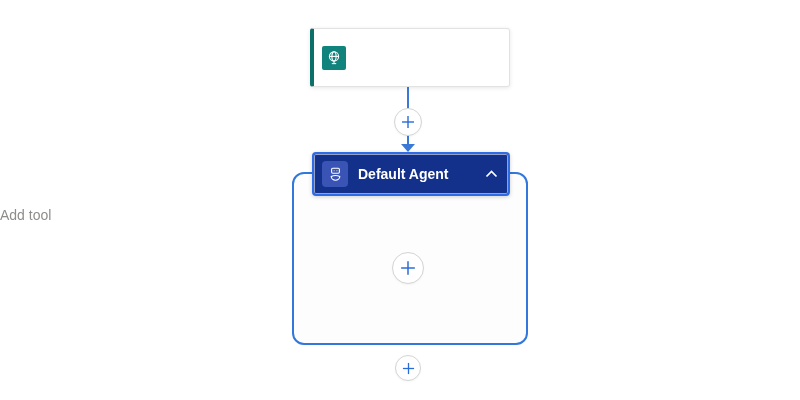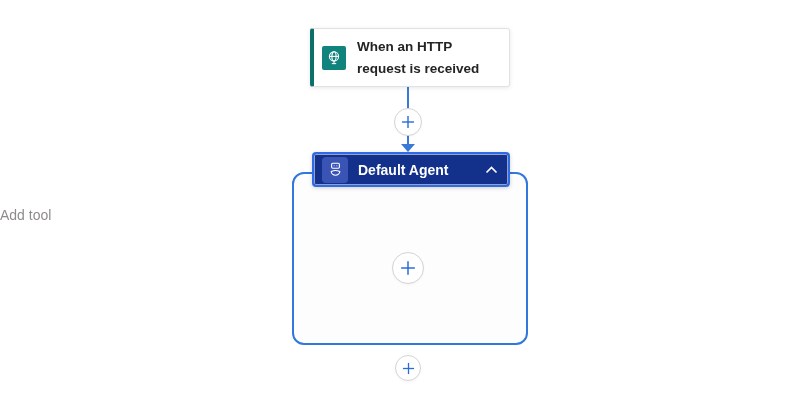--- a/index.html
+++ b/index.html
@@ -70,21 +70,21 @@
     border:2px solid var(--container-border);border-radius:12px;
     z-index:2;
   }
   .add-tool-label{
     position:absolute;left:0;top:207px;width:100%;text-align:left;
     font-size:14px;color:var(--muted-text);z-index:3;pointer-events:none;
   }
 
   
   .agent-header{
-    position:absolute;left:312px;top:152px;width:198px;height:35px;
+    position:absolute;left:312px;top:152px;width:198px;height:44px;
     background:var(--header-navy);
     border:2px solid var(--header-outline);border-radius:4px;
     box-shadow:0 0 0 1px rgba(255,255,255,.55) inset, 0 1px 4px rgba(0,0,0,.18);
     display:flex;align-items:center;gap:10px;padding:0 10px 0 8px;
     cursor:pointer;z-index:4;
   }
   .agent-tile{
     width:26px;height:26px;flex:0 0 26px;background:var(--agent-tile);
     border-radius:4px;display:flex;align-items:center;justify-content:center;
   }
@@ -102,21 +102,20 @@
   <div class="trigger-card">
     <span class="trigger-icon">
       <svg width="16" height="16" viewBox="0 0 16 16" fill="none" stroke="#ffffff" stroke-width="1.1">
         <circle cx="8" cy="6.4" r="4.6"></circle>
         <ellipse cx="8" cy="6.4" rx="2.1" ry="4.6"></ellipse>
         <line x1="3.4" y1="6.4" x2="12.6" y2="6.4"></line>
         <line x1="8" y1="11" x2="8" y2="13"></line>
         <line x1="5.8" y1="13.6" x2="10.2" y2="13.6"></line>
       </svg>
     </span>
-    <span class="trigger-title">When an HTTP request is received</span>
   </div>
 
   <div class="connector-line"></div>
   <div class="connector-arrow"></div>
   <button class="plus-btn plus-mid" aria-label="Insert a new step">
     <span style="display:flex;">
       <svg width="14" height="14" viewBox="0 0 14 14" fill="none" stroke="currentColor" stroke-width="1.4">
         <line x1="7" y1="1" x2="7" y2="13"></line>
         <line x1="1" y1="7" x2="13" y2="7"></line>
       </svg>

